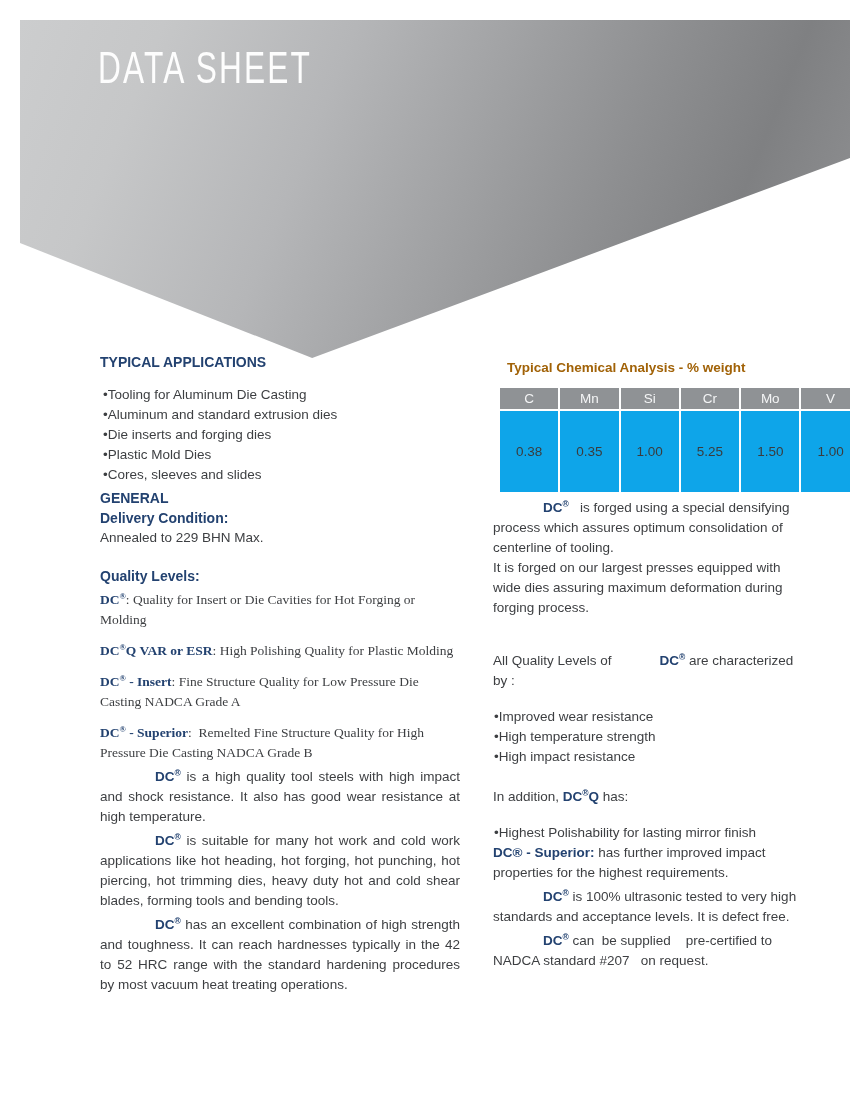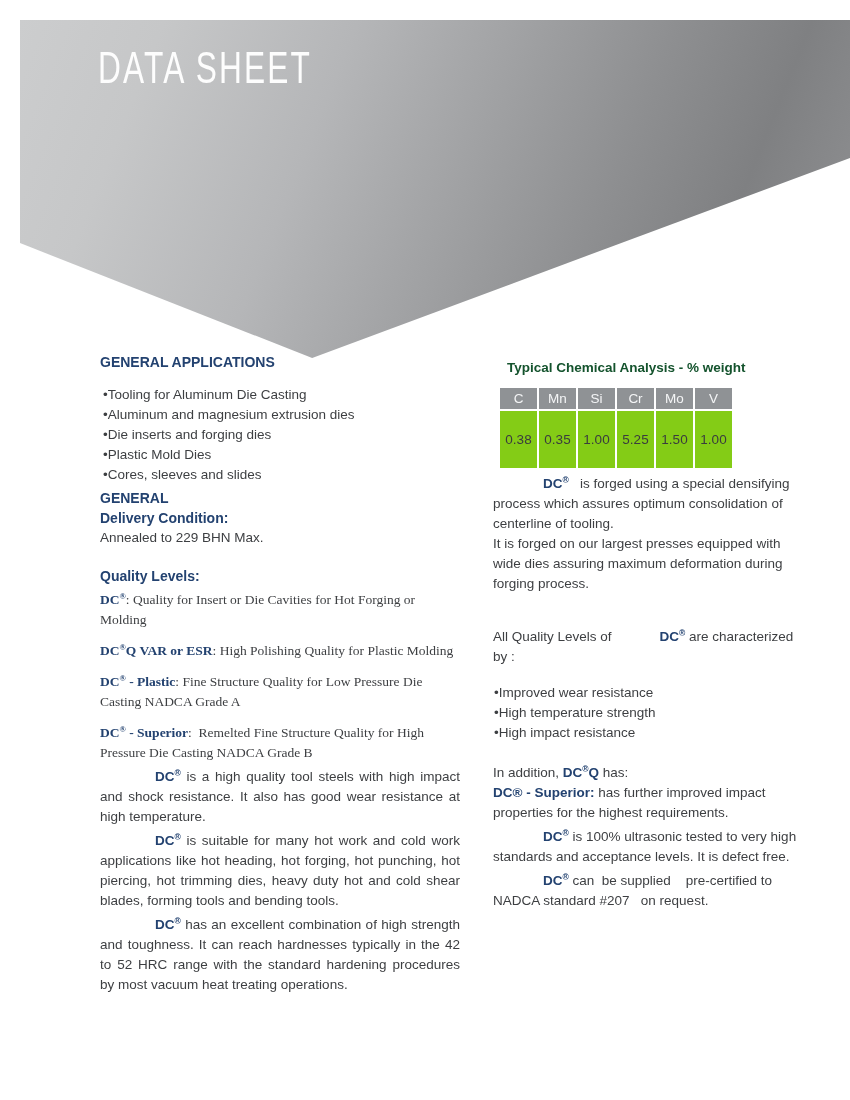--- a/index.html
+++ b/index.html
@@ -37,63 +37,63 @@
   ul.bullets { list-style:none; margin:13px 0 0 0; padding:0 0 0 3px; }
   ul.bullets li { line-height:20px; }
   ul.bullets li::before { content:"\2022 "; }
   .block-general { margin-top:3px; }
   .quality-h { margin-top:18px; }
   .ql { margin-top:7px; white-space:pre-wrap;font-family:Liberation Serif, serif; }
   .ql.first { margin-top:0; }
   p.para-just { margin:0; text-align:justify; text-indent:55px; }
   .mt11 { margin-top:11px; } .mt17 { margin-top:17px; } .mt10 { margin-top:10px; }
   
-  .chem-title { margin:6px 0 0 14px; font-size:13.5px; font-weight:bold; color:#14532d; white-space:nowrap; }
+  .chem-title { margin:6px 0 0 14px; font-size:13.5px; font-weight:bold; color:#a16207; white-space:nowrap; }
   table.chem-table { margin:8px 0 0 5px; border-collapse:separate; border-spacing:2px; }
   table.chem-table th {
     width:37px; height:21px; background:#8f9295; color:#f4f5f6;
     font-weight:normal; font-size:13.5px; text-align:center; padding:0;
   }
   table.chem-table td {
-    height:49px; background:#84cc16; color:#3a3c3e;
-    font-size:13.5px; text-align:center; padding:4px;
+    height:49px; background:#0ea5e9; color:#3a3c3e;
+    font-size:13.5px; text-align:center; padding:16px;
   }
   .col-right p { margin:0; white-space:pre-wrap; }
   .indent50 { text-indent:50px; }
   .mt24 { margin-top:24px; } .mt13 { margin-top:13px; } .mt29 { margin-top:29px; }
   .mt16 { margin-top:16px; } .mt18 { margin-top:18px; } .mt14 { margin-top:14px; }
   .col-right ul.bullets { margin-top:16px; padding-left:1px; }
 </style>
 </head>
 <body>
 
 <div class="page">
 
   <div class="banner">
     <div class="banner-title">DATA SHEET</div>
   </div>
 
   <div class="col-left">
-    <div class="h-navy">GENERAL APPLICATIONS</div>
+    <div class="h-navy">TYPICAL APPLICATIONS</div>
     <ul class="bullets">
       <li><span>Tooling for Aluminum Die Casting</span></li>
-      <li><span>Aluminum and magnesium extrusion dies</span></li>
+      <li><span>Aluminum and standard extrusion dies</span></li>
       <li><span>Die inserts and forging dies</span></li>
       <li><span>Plastic Mold Dies</span></li>
       <li><span>Cores, sleeves and slides</span></li>
     </ul>
     <div class="block-general">
       <div class="h-navy">GENERAL</div>
       <div class="h-navy">Delivery Condition:</div>
       <div>Annealed to 229 BHN Max.</div>
     </div>
     <div class="h-navy quality-h">Quality Levels:</div>
     <div class="ql first"><span class="b">DC</span><span class="b sup">®</span><span>: Quality for Insert or Die Cavities for Hot Forging or Molding</span></div>
     <div class="ql"><span class="b">DC</span><span class="b sup">®</span><span class="b">Q VAR or ESR</span><span>: High Polishing Quality for Plastic Molding</span></div>
-    <div class="ql"><span class="b">DC</span><span class="b sup">®</span><span class="b"> - Plastic</span><span>: Fine Structure Quality for Low Pressure Die Casting NADCA Grade A</span></div>
+    <div class="ql"><span class="b">DC</span><span class="b sup">®</span><span class="b"> - Insert</span><span>: Fine Structure Quality for Low Pressure Die Casting NADCA Grade A</span></div>
     <div class="ql"><span class="b">DC</span><span class="b sup">®</span><span class="b"> - Superior</span><span>:  Remelted Fine Structure Quality for High Pressure Die Casting NADCA Grade B</span></div>
     <p class="para-just mt11"><span class="b">DC</span><span class="b sup">®</span><span> is a high quality tool steels with high impact and shock resistance. It also has good wear resistance at high temperature.</span></p>
     <p class="para-just mt17"><span class="b">DC</span><span class="b sup">®</span><span> is suitable for many hot work and cold work applications like hot heading, hot forging, hot punching, hot piercing, hot trimming dies, heavy duty hot and cold shear blades, forming tools and bending tools.</span></p>
     <p class="para-just mt10"><span class="b">DC</span><span class="b sup">®</span><span> has an excellent combination of high strength and toughness. It can reach hardnesses typically in the 42 to 52 HRC range with the standard hardening procedures by most vacuum heat treating operations.</span></p>
   </div>
 
   <div class="col-right">
     <div class="chem-title">Typical Chemical Analysis - % weight</div>
     <table class="chem-table">
       <tbody>
@@ -120,19 +120,22 @@
     <div class="mt29">
       <p><span>All Quality Levels of</span><span class="gap"></span><span class="b">DC</span><span class="b sup">®</span><span> are characterized by :</span></p>
       <ul class="bullets">
         <li><span>Improved wear resistance</span></li>
         <li><span>High temperature strength</span></li>
         <li><span>High impact resistance</span></li>
       </ul>
     </div>
     <div class="mt16">
       <p><span>In addition, </span><span class="b">DC</span><span class="b sup">®</span><span class="b">Q</span><span> has:</span></p>
+      <ul class="bullets">
+        <li><span>Highest Polishability for lasting mirror finish</span></li>
+      </ul>
     </div>
     <p class="mt18"><span class="b">DC® - Superior:</span><span> has further improved impact properties for the highest requirements.</span></p>
     <p class="indent50 mt10"><span class="b">DC</span><span class="b sup">®</span><span> is 100% ultrasonic tested to very high standards and acceptance levels. It is defect free.</span></p>
     <p class="indent50 mt14"><span class="b">DC</span><span class="b sup">®</span><span> can  be supplied    pre-certified to NADCA standard #207   on request.</span></p>
   </div>
 
 </div>
 
 </body></html>

